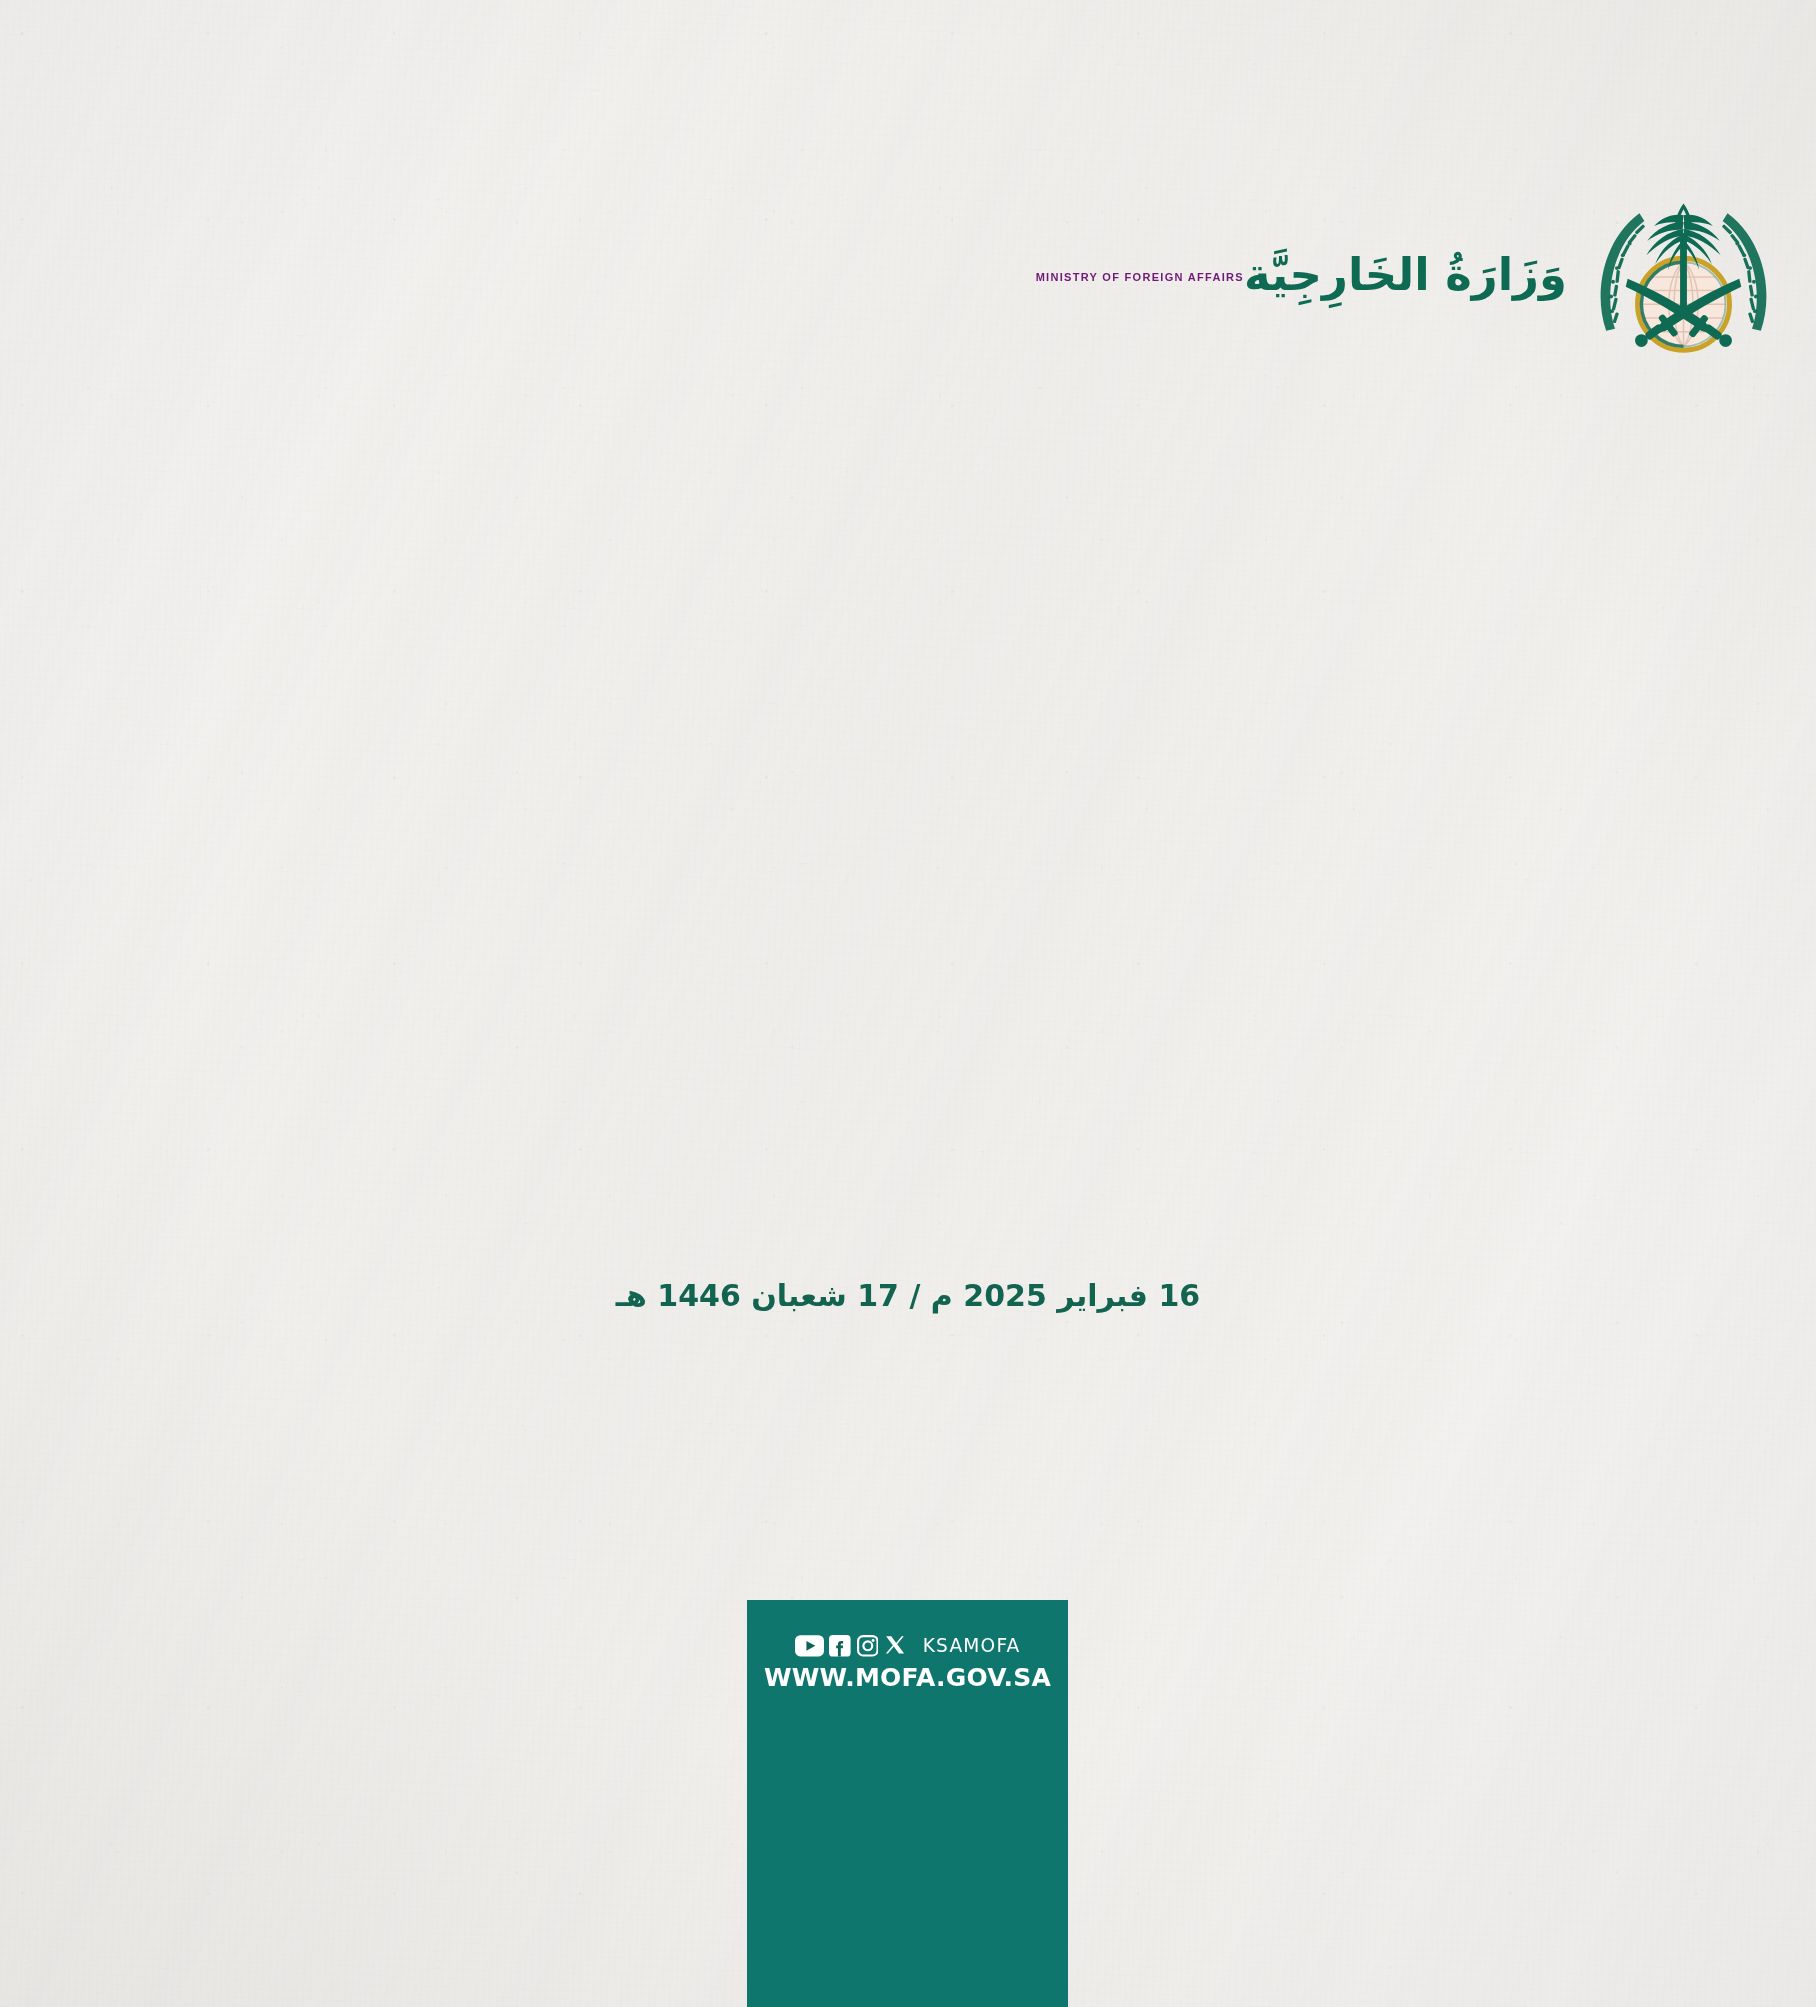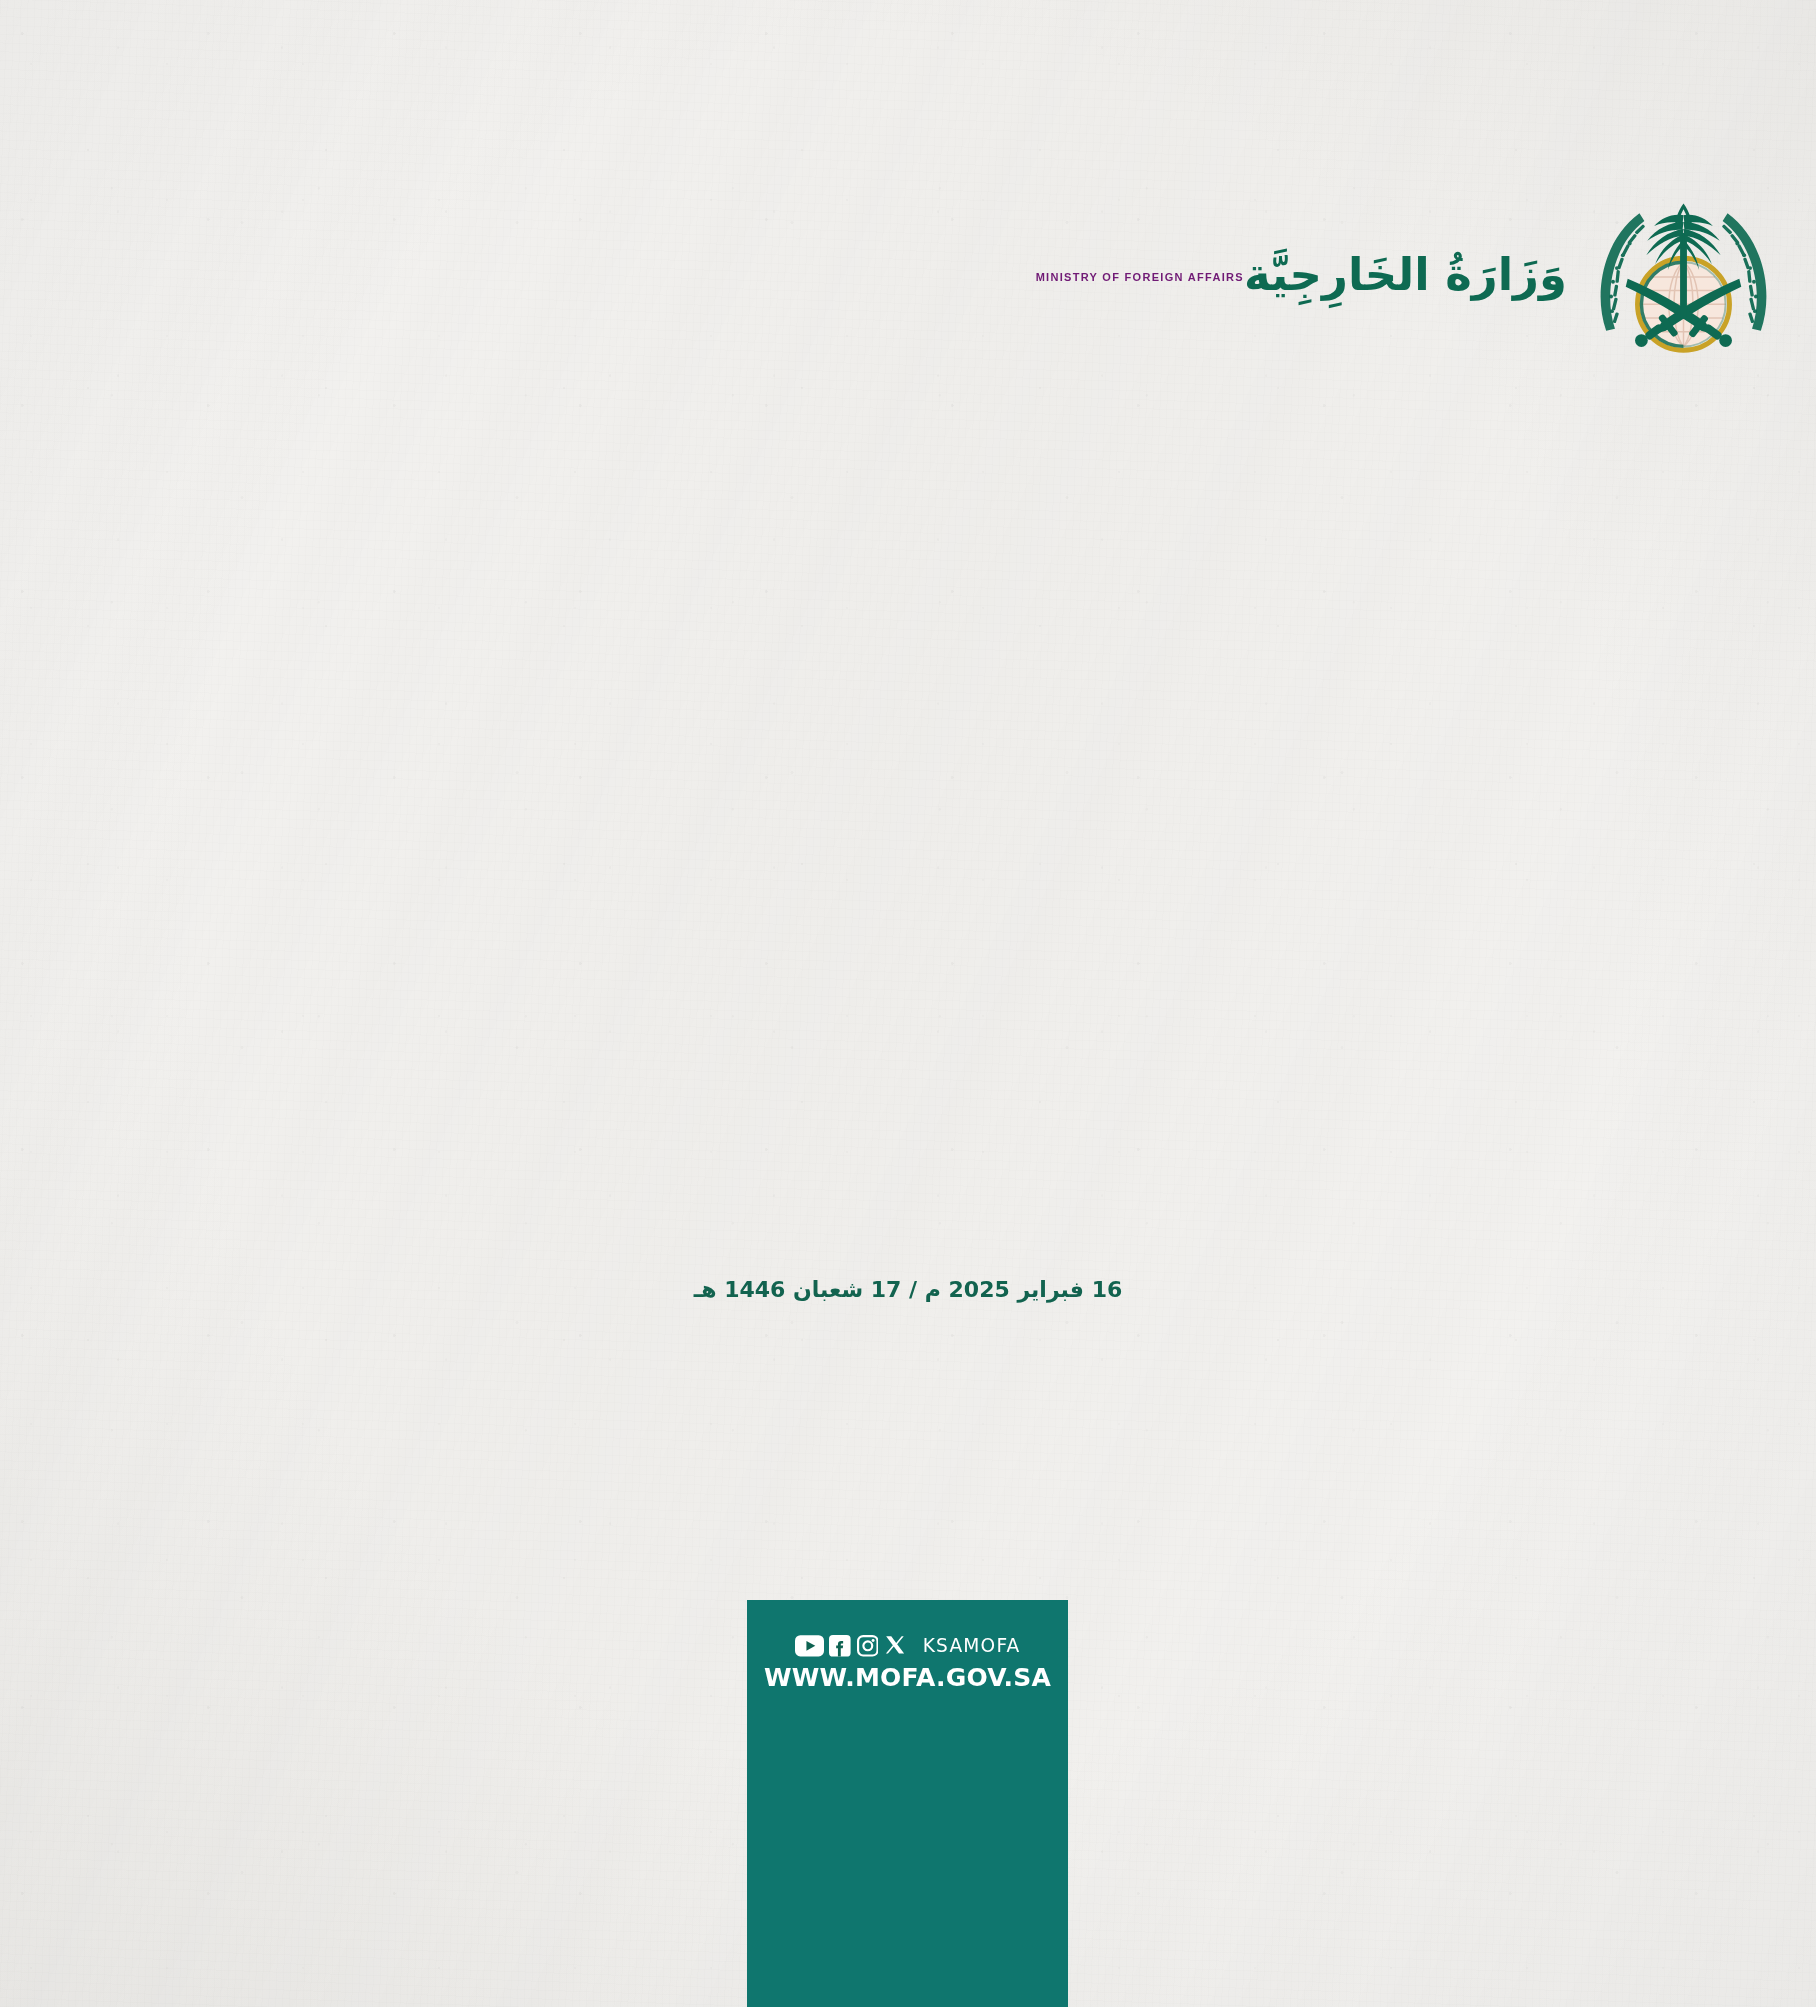--- a/index.html
+++ b/index.html
@@ -122,21 +122,21 @@
     font-family: "DejaVu Sans", "Liberation Sans", sans-serif;
     font-size: 27.4px;
     font-weight: 700;
     color: #12634f;
     letter-spacing: 0.6px;
     line-height: 1.35;
   }
   .sig-date {
     margin-top: 11.8px;
     font-family: "DejaVu Sans", "Liberation Sans", sans-serif;
-    font-size: 22px;
+    font-size: 30px;
     font-weight: 700;
     color: #12634f;
     direction: rtl;
     line-height: 1.3;
   }
 
   
   .footer-panel {
     position: absolute;
     left: 747px;

